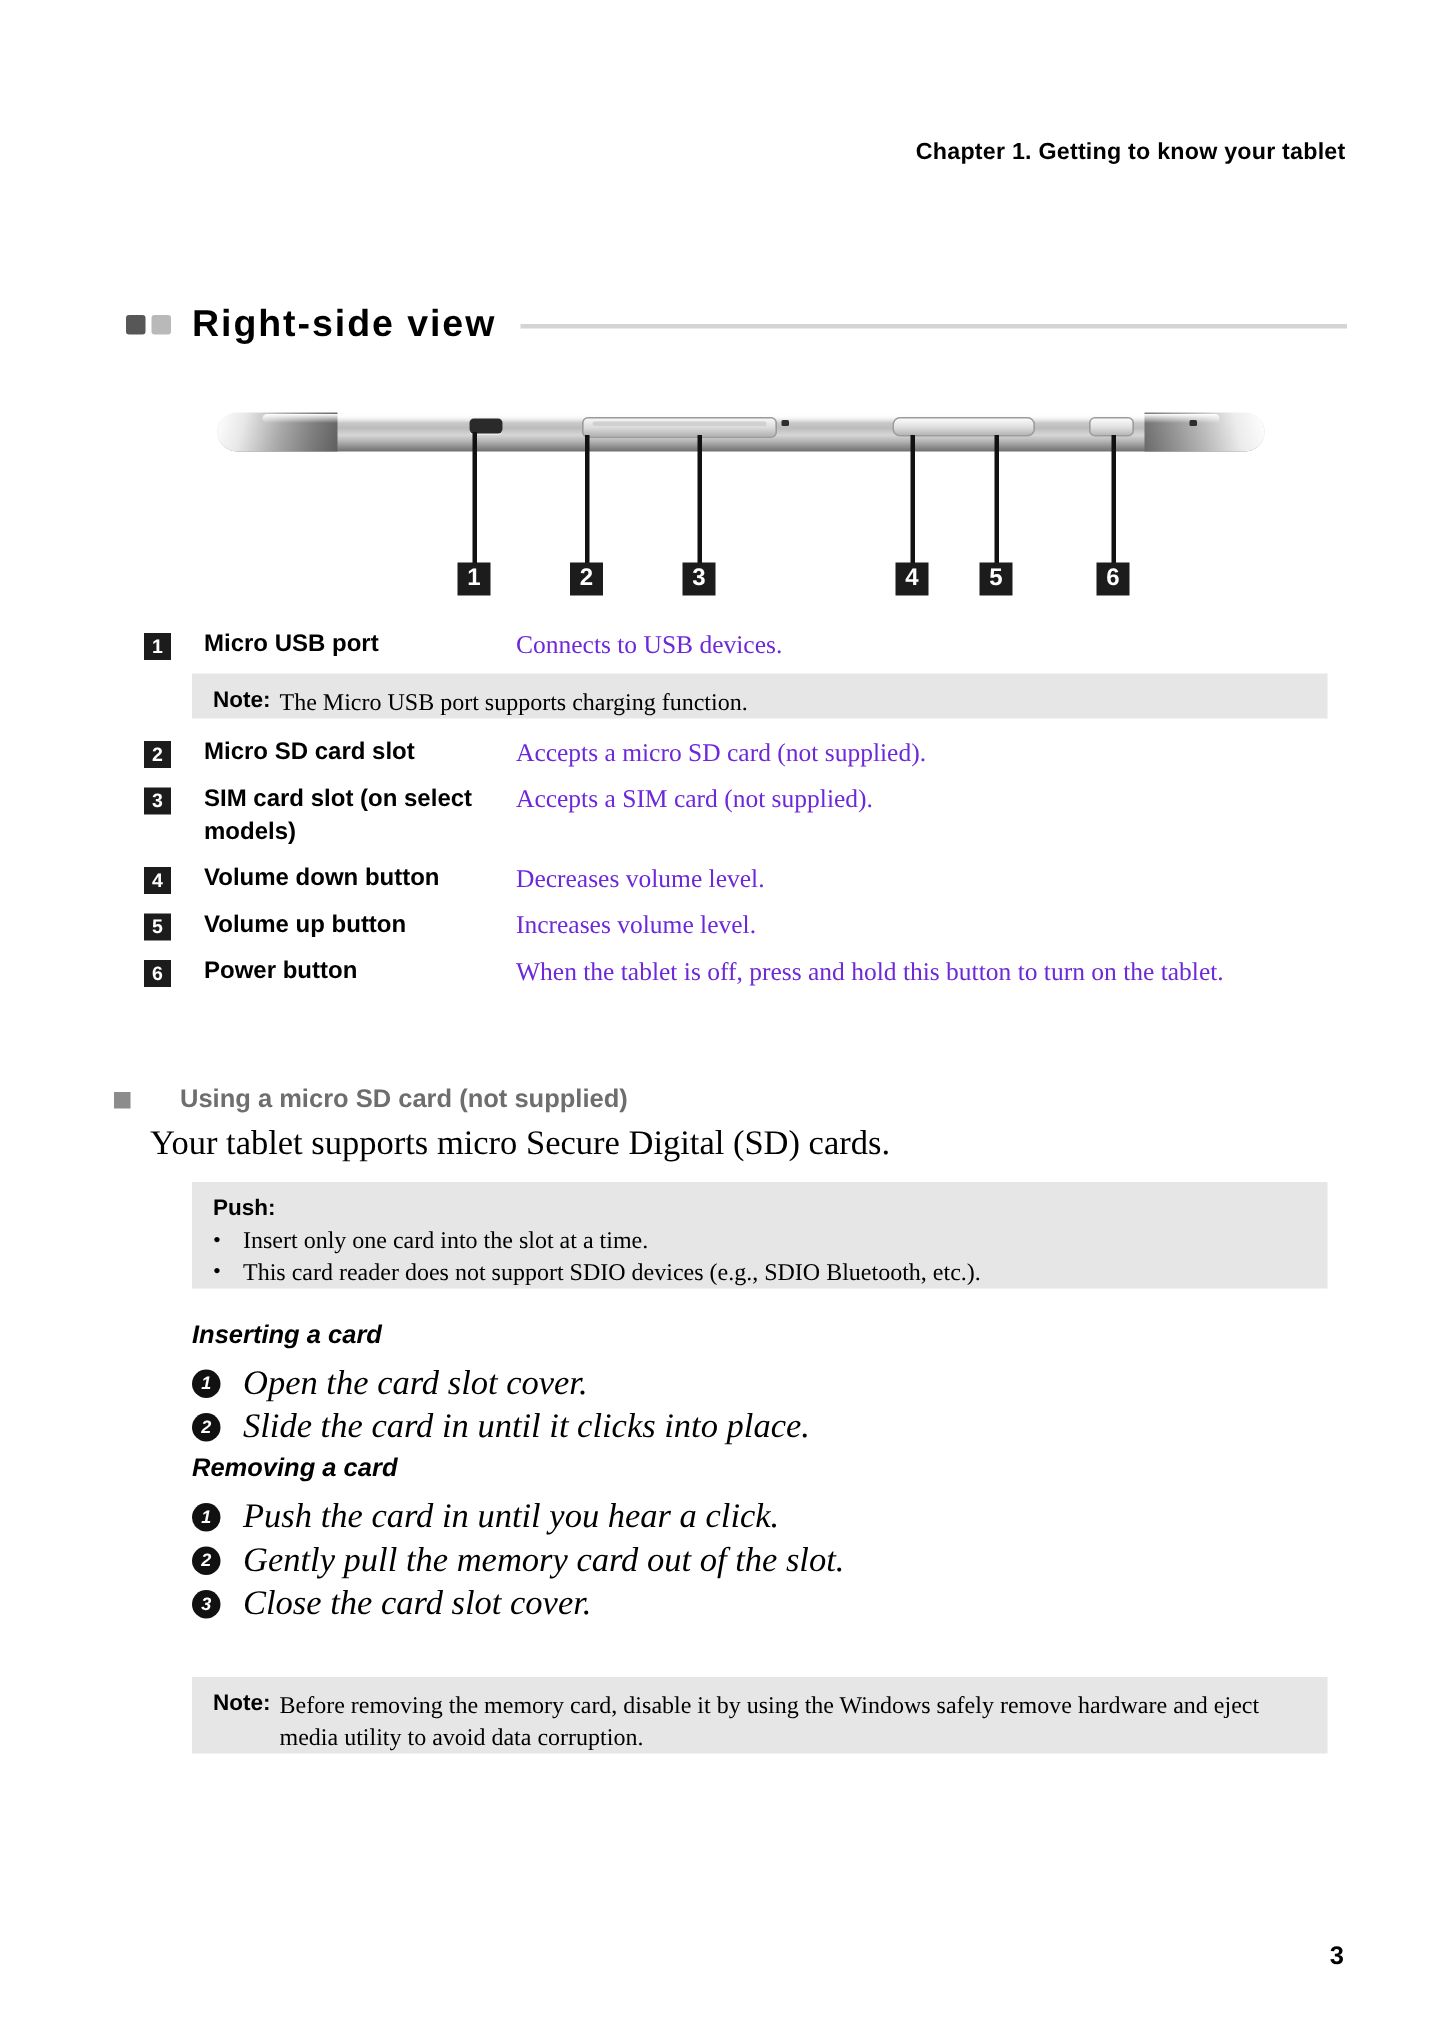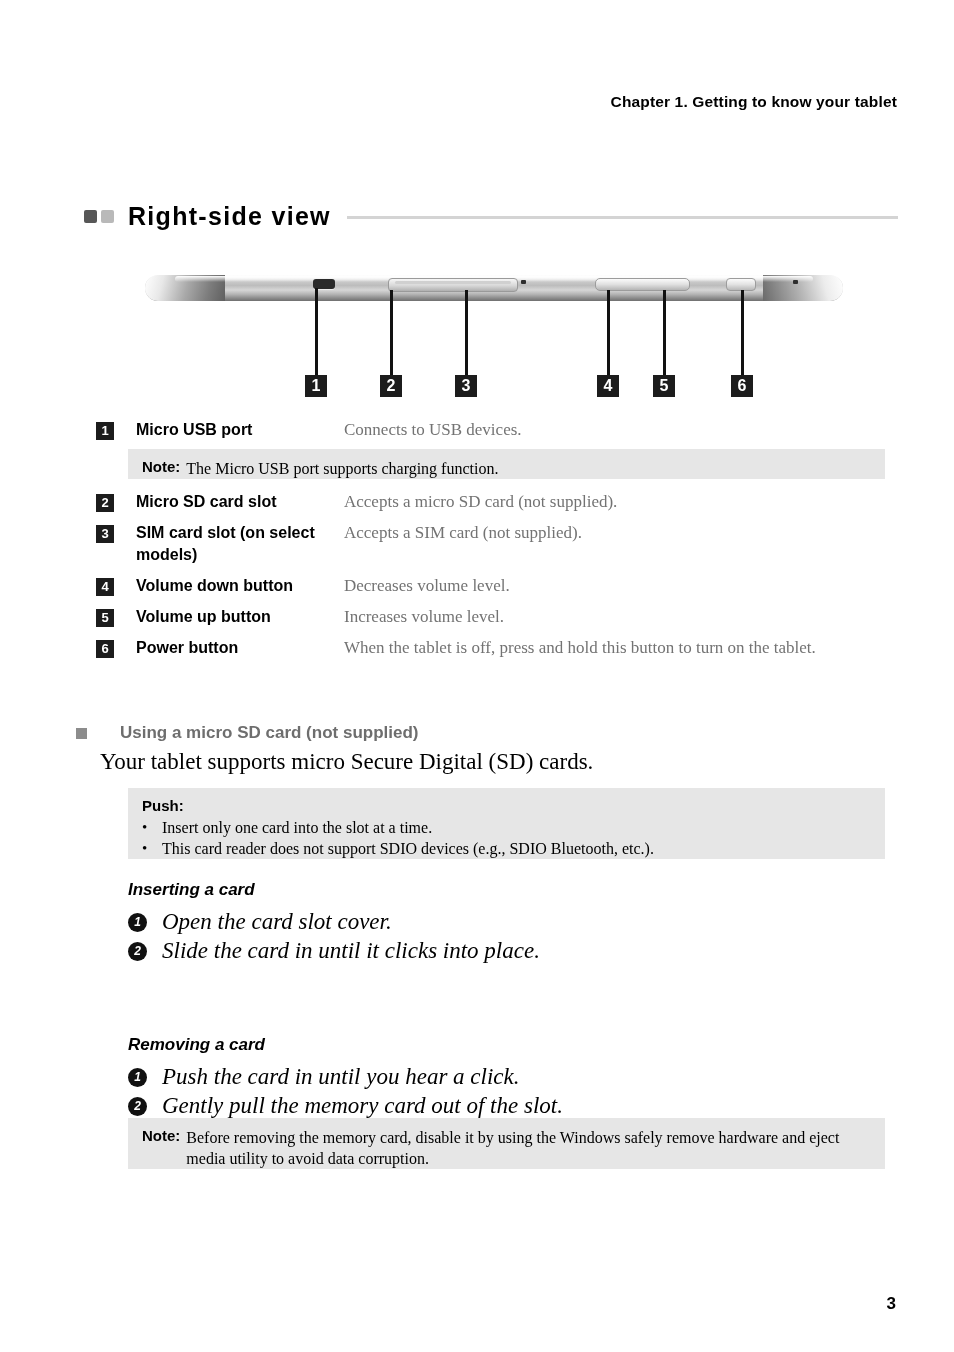--- a/index.html
+++ b/index.html
@@ -227,21 +227,21 @@
     font-weight: bold;
     font-size: 16px;
     line-height: 22px;
     color: #000;
   }
   .spec-desc {
     flex: 1 1 auto;
     font-family: "Liberation Serif", serif;
     font-size: 17px;
     line-height: 22px;
-    color: #737373;
+    color: #6d28d9;
   }
 
   
   .note-box {
     background: #e6e6e6;
     padding: 9px 14px 0 14px;
     box-sizing: border-box;
   }
   .note-inline {
     margin: 8px 0 12px 32px;
@@ -498,21 +498,21 @@
     <span class="step-num">1</span>
     <span class="step-text">Open the card slot cover.</span>
   </div>
 
   <div class="step-row">
     <span class="step-num">2</span>
     <span class="step-text">Slide the card in until it clicks into place.</span>
   </div>
 </div>
 
-<div class="proc" style="top:1035px;">
+<div class="proc" style="top:969px;">
   <div class="proc-heading">Removing a card</div>
 
   <div class="step-row">
     <span class="step-num">1</span>
     <span class="step-text">Push the card in until you hear a click.</span>
   </div>
 
   <div class="step-row">
     <span class="step-num">2</span>
     <span class="step-text">Gently pull the memory card out of the slot.</span>

